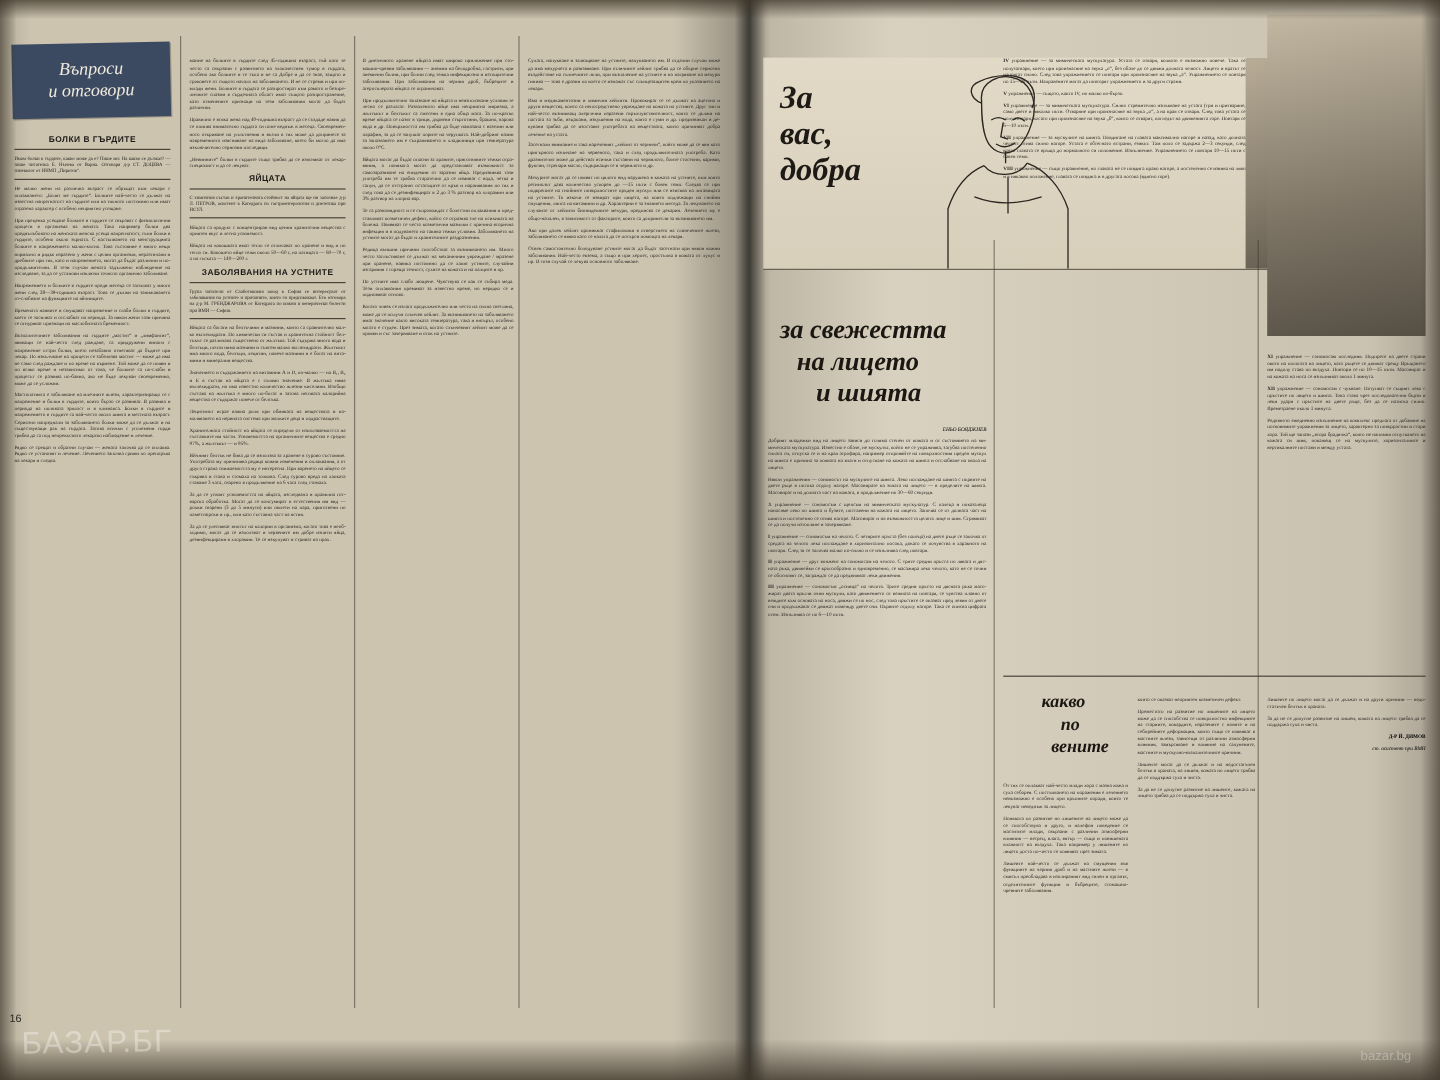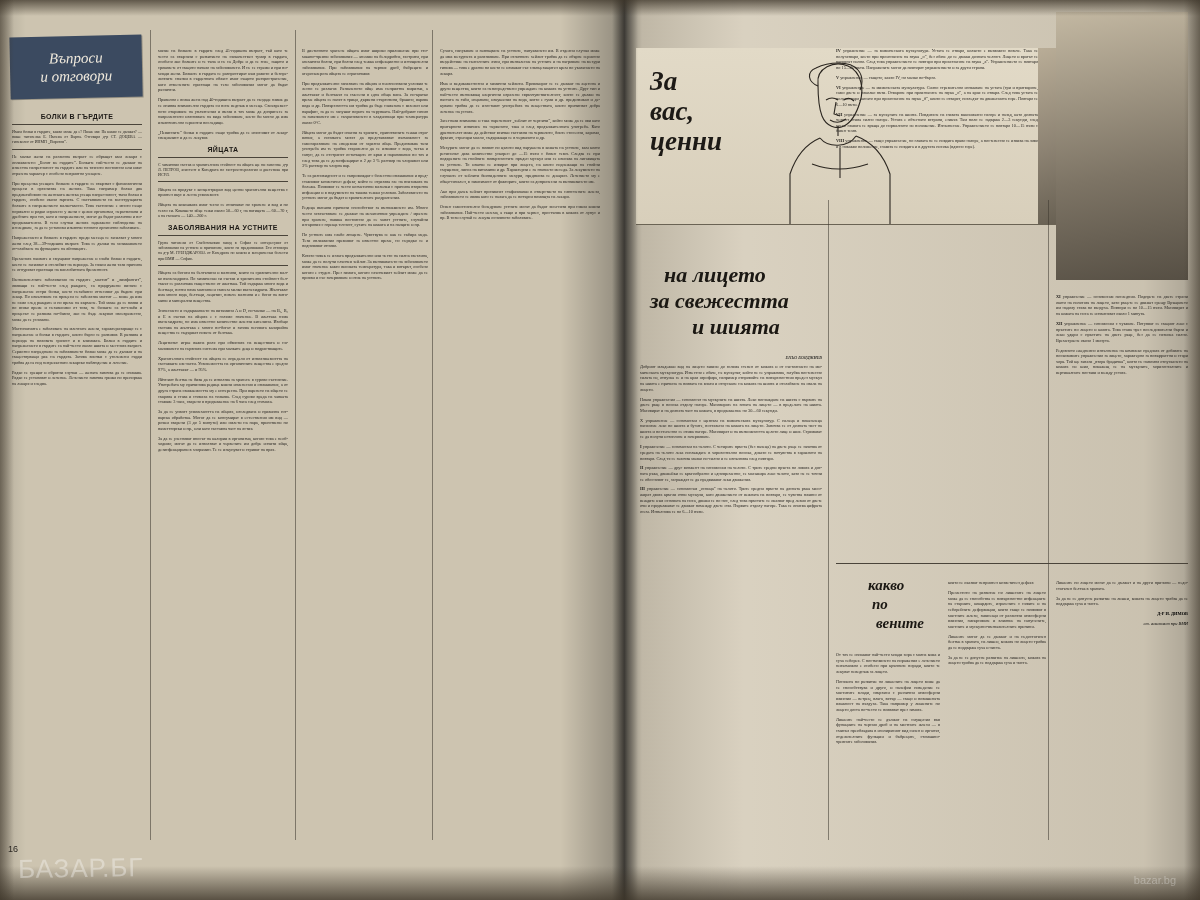--- a/index.html
+++ b/index.html
@@ -135,21 +135,21 @@
     <p class="tx">Ако при далек хейлит проникнат стафилококи в отверстието на слюн­чените жлези, заболяването се явя­ва като се налага да се потърси помощта на лекаря.</p>
     <p class="tx">Освен самостоятелно боледуване устните могат да бъдат засегнати при някои кожни заболявания. Най-често екзема, а също и при херпес, простъпва в кожата от лу­пус и пр. В този случай се лекува основното заболяване.</p>
   </div>
 
   <div class="pageno" style="left:8px;bottom:46px;">16</div>
 
   <div class="banner">
     <div class="zavas">
       <div>За</div>
       <div>вас,</div>
-      <div>ценни</div>
+      <div>добра</div>
     </div>
 
     <svg style="position:absolute;left:120px;top:8px;" width="160" height="170" viewBox="0 0 160 170">
       <g fill="none" stroke="#2b2620" stroke-width="1.1">
         <path d="M62 28 C60 12 78 4 92 10 C106 16 108 34 104 46 C101 56 96 66 88 70 C80 74 70 70 66 60 C62 50 62 38 62 28 Z"></path>
         <path d="M62 30 C52 26 50 16 60 12 C72 6 94 4 102 14 C108 21 106 30 104 34"></path>
         <path d="M70 44 q6 -4 12 0"></path>
         <path d="M88 44 q5 -4 10 1"></path>
         <path d="M80 46 l-2 12 l6 2"></path>
         <path d="M74 64 q8 5 16 -1"></path>
@@ -159,23 +159,23 @@
         <path d="M64 82 C72 92 92 92 100 80"></path>
         <path d="M56 108 q26 10 56 0"></path>
         <path d="M84 92 l0 30"></path>
       </g>
     </svg>
 
     <div class="face-photo"></div>
   </div>
 
   <div class="title-script" style="left:650px;top:262px;font-size:22px;line-height:26px;width:190px;">
+    <div>за свежестта</div>
     <div style="margin-left:14px">на лицето</div>
-    <div>за свежестта</div>
-    <div style="margin-left:42px">и шията</div>
+    <div style="margin-left:30px">и шията</div>
   </div>
 
   <div class="vrule" style="left:828px;top:200px;bottom:60px;"></div>
   <div class="vrule" style="left:1048px;top:200px;bottom:60px;"></div>
 
   <div class="col" style="left:640px;top:352px;width:182px;">
     <p class="byline">ЕНЬО БОЯДЖИЕВ</p>
     <p class="tx">Добрият младежки вид на лицето зависи до голяма степен от кожата и от състоянието на ми­мическата мускулатура. Известно е обаче, не мус­кулът, който не се упражнява, загубва постепенно силата си, отпуска се и на края атрофира, например отпровяйте на повърхностния преден мускул на шията е причина за появата на влаги и отпускане на кожата на шията и отслабване на овала на ли­цето.</p>
     <p class="tx">Някои упражнения — сономосът на мускулите на шията. Леко поглаждане на шията с първите на двете ръце в посока отдолу нагоре. Масовирате на зоната на лицето — в пределите на шията. Масо­вират и на долната част на кожата, в продължение но 30—60 се­кунди.</p>
     <p class="tx">Х упражнение — сономосъм с щепсъм на ми­мическата мускулатур. С палеца и показалеца нанасяме леко по шията и бузите, поставени на кожата на лицето. Започва се от долната част на шията и постепенно се отива нагоре. Масовират и на възможността целото лице и шия. Стрямкват се да получи изтопляне и зачервяване.</p>
@@ -227,21 +227,21 @@
       <b>XII</b>
       <span>упражнение — сономосам с чукване. Потупват се същият леко с пръстите по лицето и шията. Това става чрез последова­телни бързи и леки удари с пръстите на двете ръце, без да се натиска силно. Времетраене около 1 минута.</span>
     </p>
     <p class="tx">Редовното ежедневно изпълнение на комп­лекс предлага от добавяне на посковимите упражнения за лицето, характерно за повър­растни и стари хора. Той ще запази „втора брадичка“, която не напомня отпускането на кожата си шия, покажещ се на мускулите, хоризонталните и вертикалните по­стави и между устата.</p>
   </div>
 
   <div class="rule" style="position:absolute;left:836px;top:560px;width:352px;"></div>
 
   <div class="title-script" style="left:868px;top:576px;font-size:15px;line-height:19px;width:120px;">
     <div>какво</div>
-    <div style="margin-left:4px">по</div>
+    <div style="margin-left:16px">по</div>
     <div style="margin-left:8px">вените</div>
   </div>
 
   <div class="col" style="left:836px;top:648px;width:104px;">
     <p class="tx">От тях се оплакват най-често млади хора с мазна кожа и суха себорея. С постъпването на поражения е лечението невъз­можно е особено при кръпните пора­ди, които те лекуват неведнъж за лицето.</p>
     <p class="tx">Понякога по развитие но ли­шените на лицето може да се способствува и друго, и налефои поведение се маститите млади, свързани с различни атмосферни влия­ния — ветрец, влага, вятър — също и повишената влажност на въздуха. Та­ка например у лишените по лицето доста по-често се появяват през зимата.</p>
     <p class="tx">Лишеите най-често се дължат на смущения във функциите на черния дроб и на мастните жлези — в смисъл пре­обладава в изолираният вид си­лен и органът, отделителните функции и бъбреците, стомашно-чревните заболявания.</p>
   </div>
 
   <div class="col" style="left:948px;top:576px;width:98px;">

